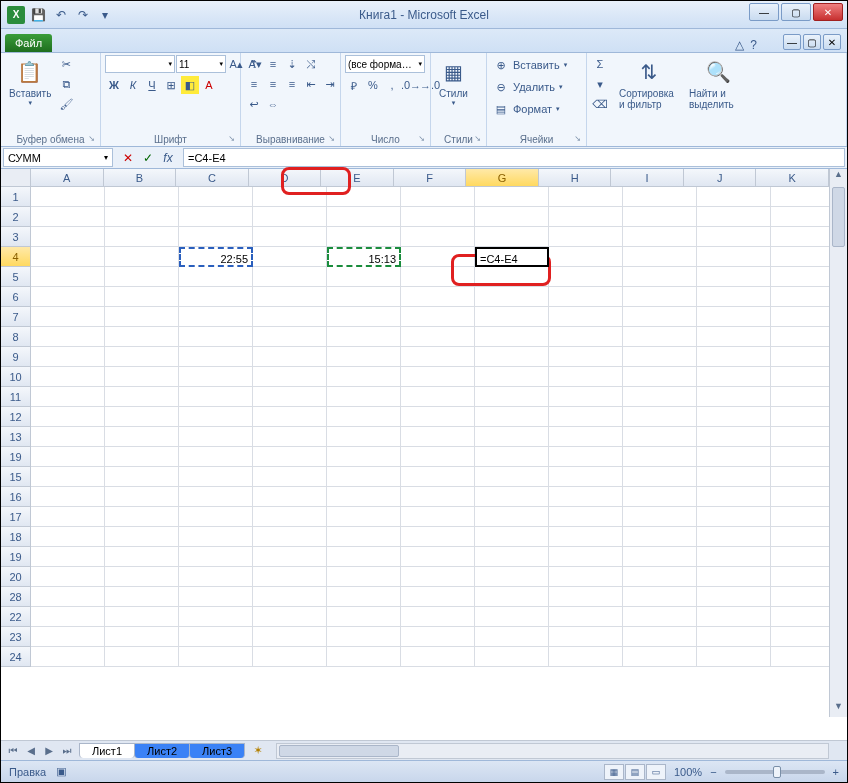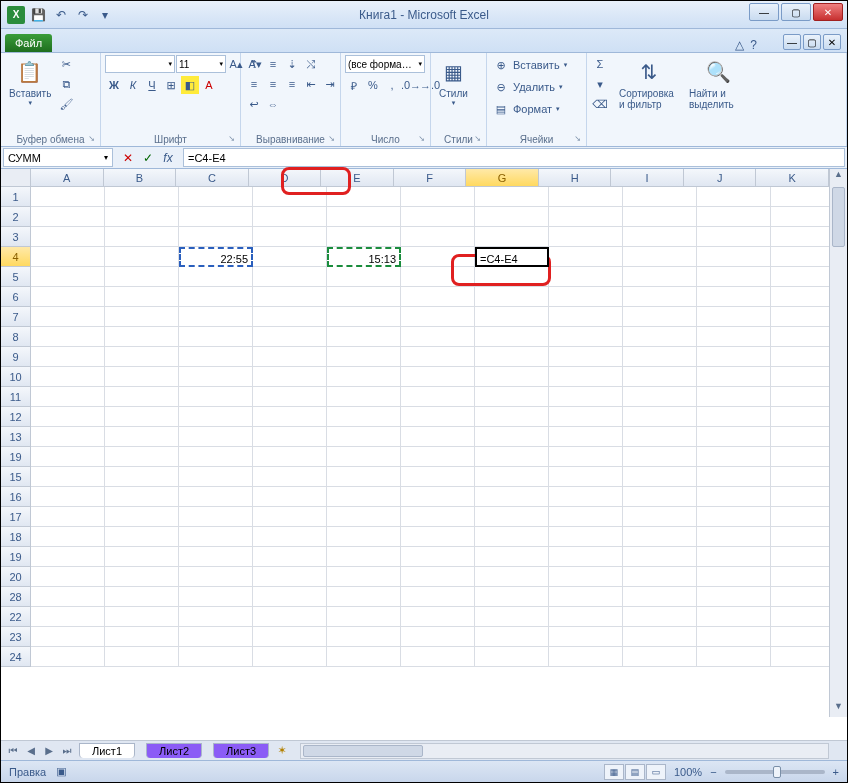--- a/index.html
+++ b/index.html
@@ -67,21 +67,21 @@
   .vscroll { position:absolute; right:0; top:0; width:18px; bottom:0; background:#e9edf4; border-left:1px solid #c0c8d4;}
   .vscroll .thumb{position:absolute; left:2px; right:2px; top:18px; height:60px; background:#cfd8e6; border:1px solid #aab6c9; border-radius:2px;}
   .vscroll .arrow{position:absolute; left:0; right:0; height:16px; text-align:center; font-size:9px; color:#5a6f8c; cursor:pointer;}
 
   
   .sheet-bar { position:absolute; left:0; right:0; bottom:22px; height:20px; background:#e0e7f2; border-top:1px solid #c0c8d4; display:flex; align-items:center;}
   .sheet-nav { display:flex; padding:0 4px; gap:2px;}
   .sheet-nav span{width:16px; font-size:10px; text-align:center; cursor:pointer; color:#5a6f8c;}
   .sheet-tabs { display:flex; }
   .sheet-tab { background:#fff; border:1px solid #aab6c9; border-bottom:none; padding:1px 12px; font-size:11px; border-radius:0 0 4px 4px; margin-right:-1px; cursor:pointer;}
-  .sheet-tab.inactive { background:#8b5cf6;margin-left:12px;}
+  .sheet-tab.inactive { background:#3b82f6;}
   .sheet-new { width:20px; text-align:center; font-size:11px; color:#b38000; cursor:pointer; margin-left:4px;}
   .hscroll { flex:1; margin:0 18px 0 8px; height:16px; background:#e9edf4; border:1px solid #c0c8d4; position:relative;}
   .hscroll .thumb{position:absolute; top:1px; bottom:1px; left:2px; width:120px; background:#cfd8e6; border:1px solid #aab6c9; border-radius:2px;}
 
   
   .status-bar { position:absolute; left:0; right:0; bottom:0; height:22px; background:linear-gradient(#dce6f4,#c8d6eb); border-top:1px solid #9fb8d9; display:flex; align-items:center; font-size:11px; color:#3a5a8a; padding:0 8px;}
   .status-right { margin-left:auto; display:flex; align-items:center; gap:8px;}
   .view-btns { display:flex; gap:1px;}
   .view-btn { width:20px; height:16px; border:1px solid #aab6c9; background:#eef3fa; font-size:9px; display:flex; align-items:center; justify-content:center; cursor:pointer;}
   .zoom-slider { width:100px; height:4px; background:#aab6c9; position:relative; border-radius:2px;}

